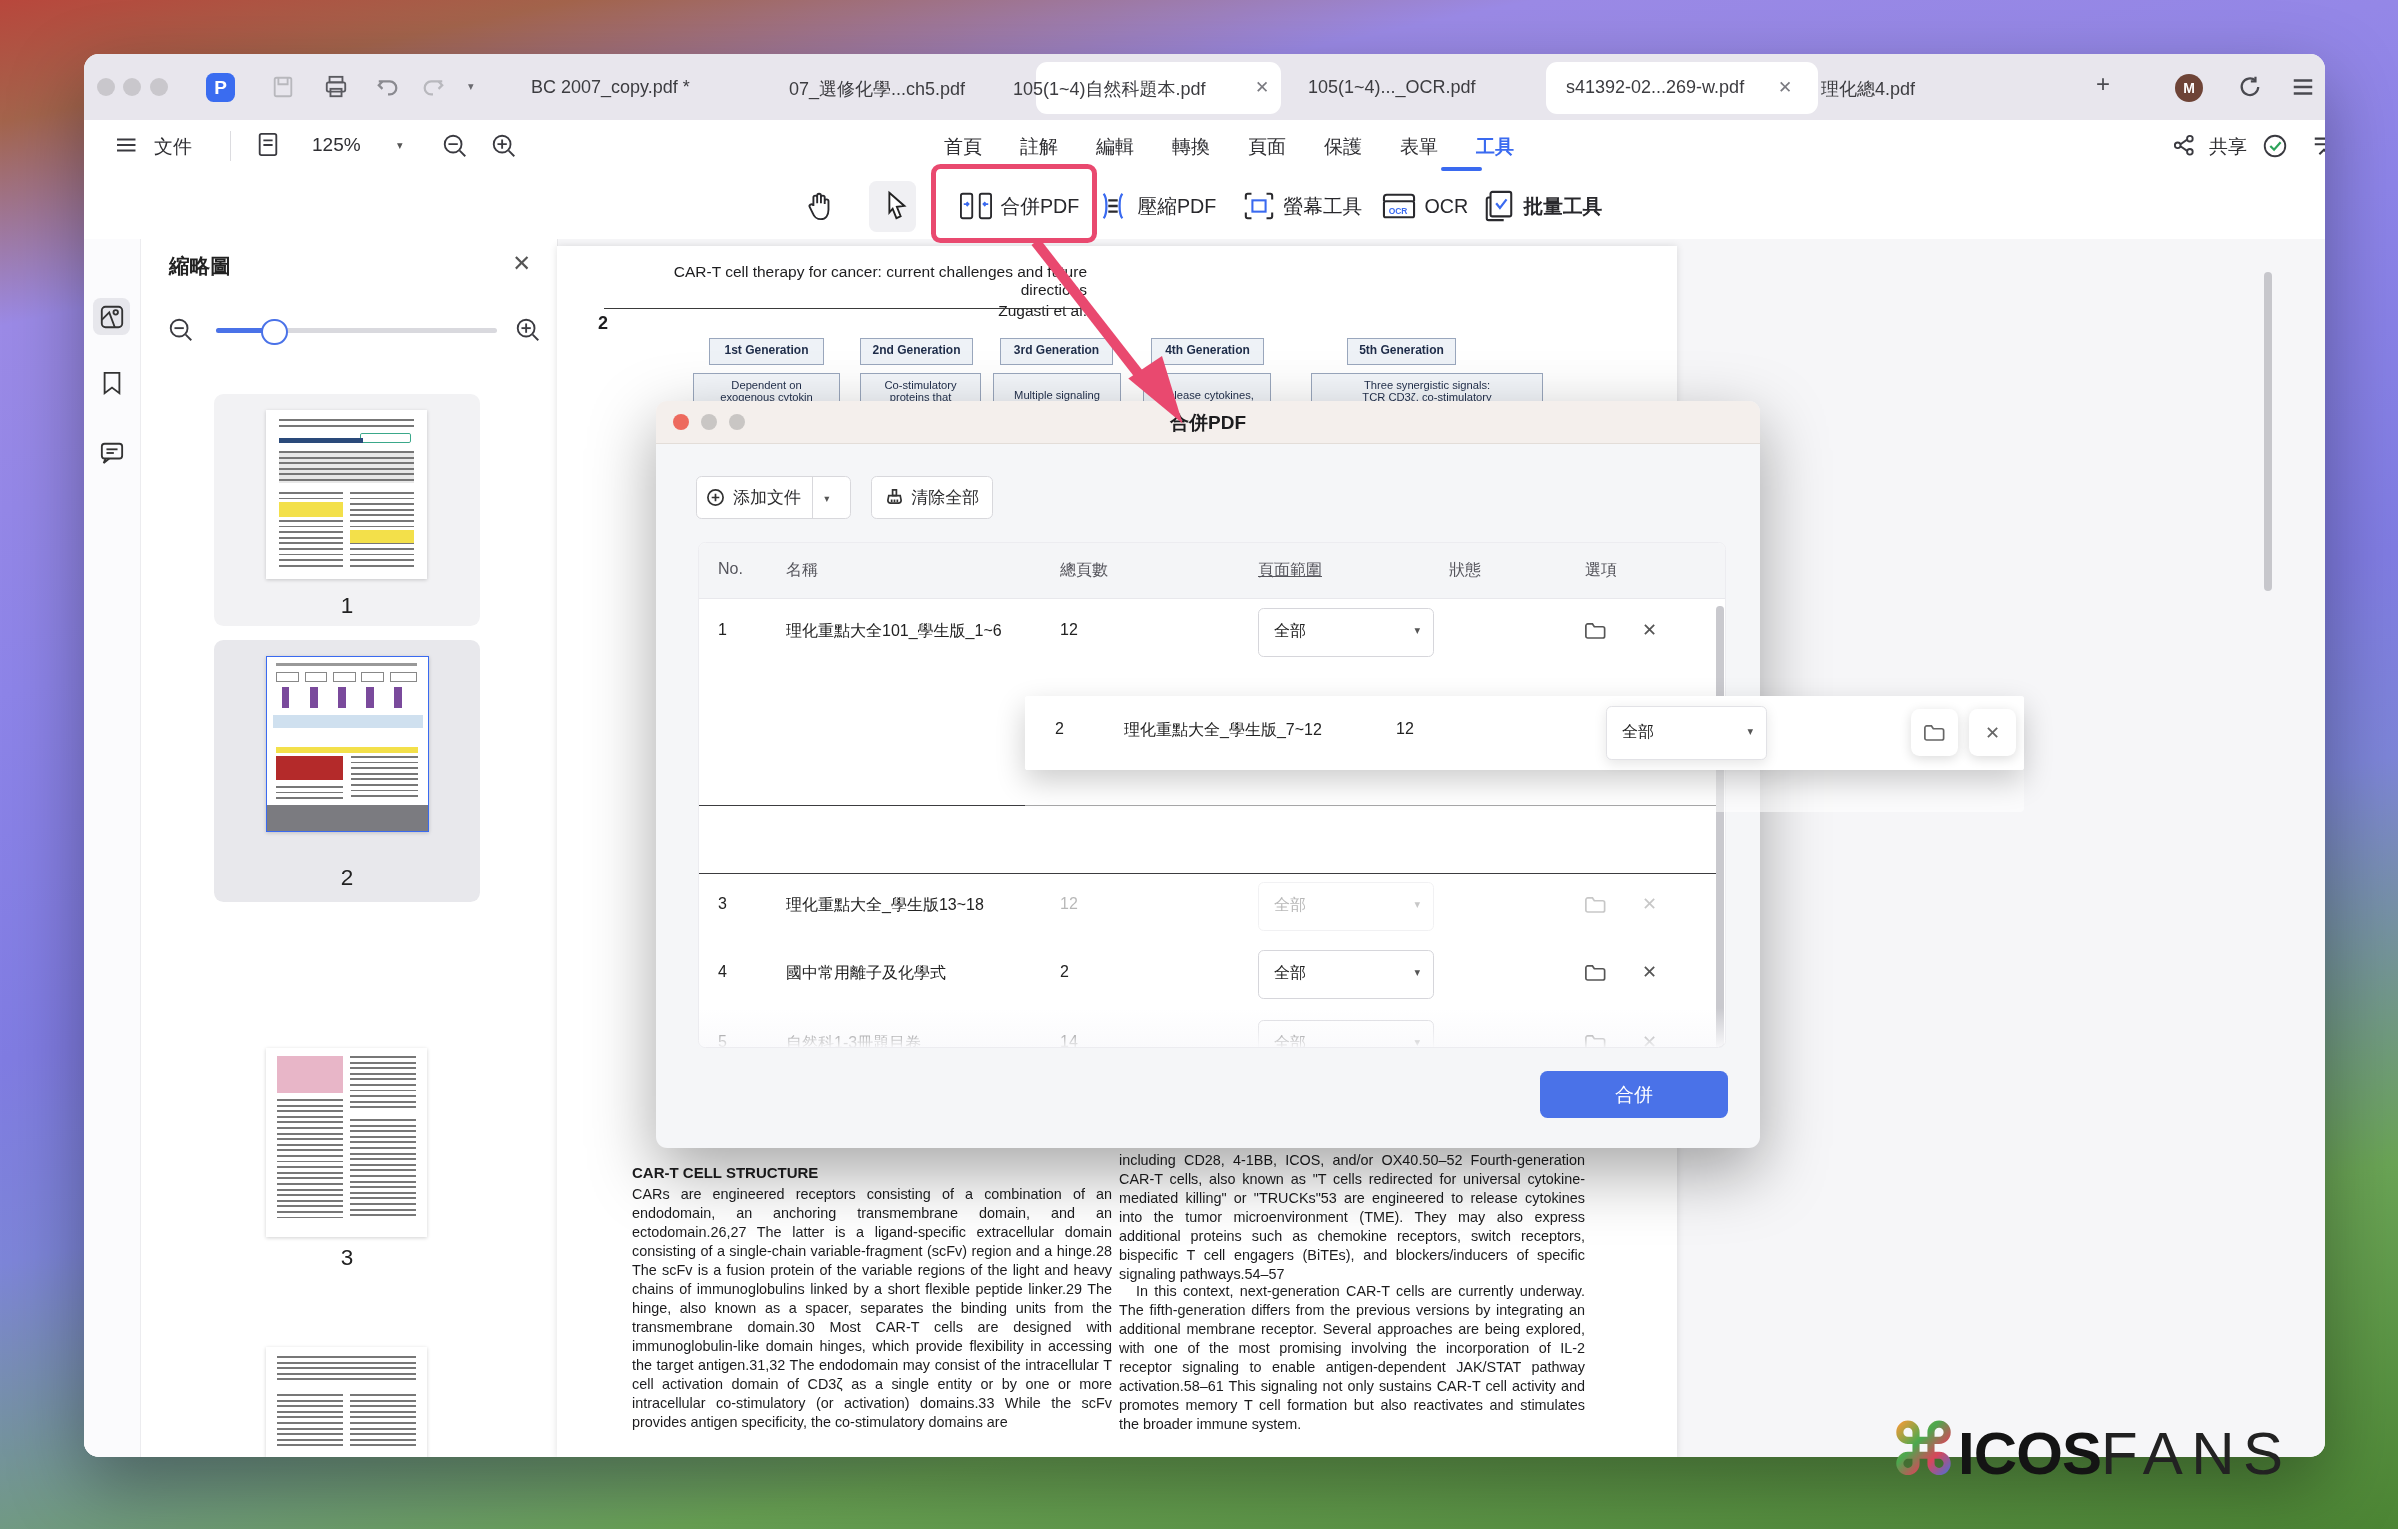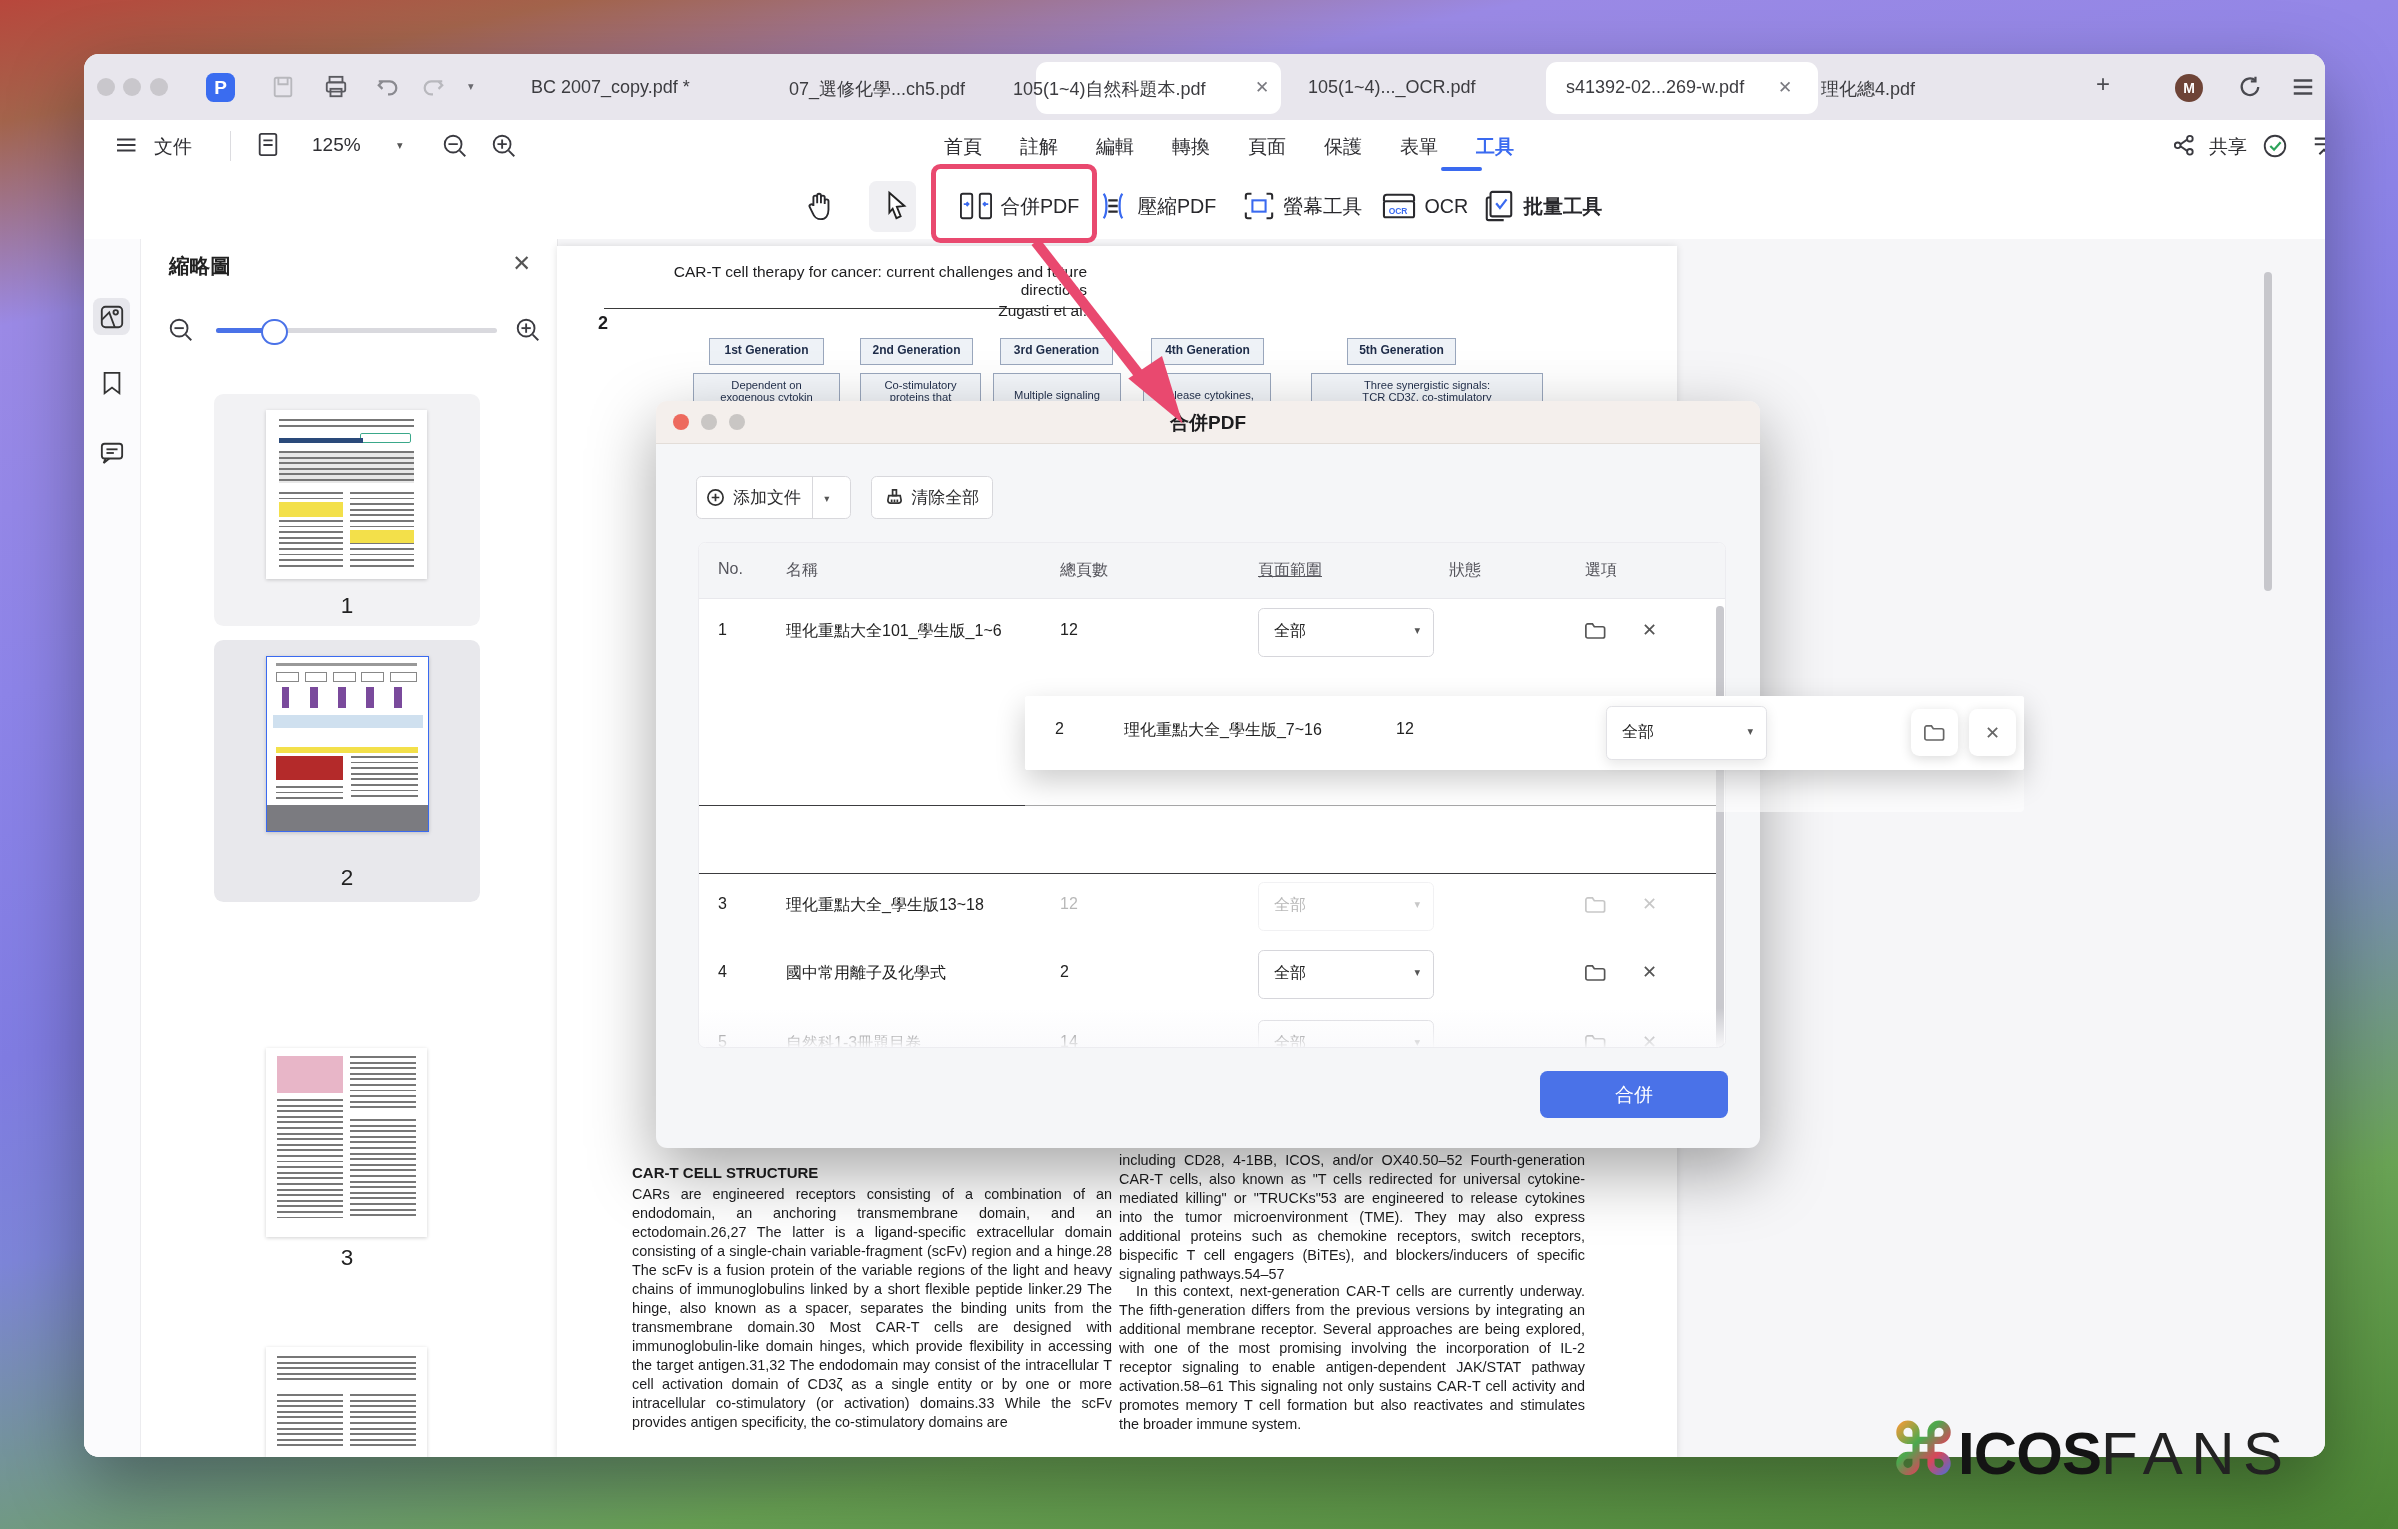--- a/index.html
+++ b/index.html
@@ -553,21 +553,21 @@
       <div id="tscroll"></div>
       <div id="tfade"></div>
     </div>
 
     <div id="mergebtn">合併</div>
   </div>
 
   <div id="floatlow"></div>
   <div id="floatrow">
     <span class="f-no">2</span>
-    <span class="f-name">理化重點大全_學生版_7~16</span>
+    <span class="f-name">理化重點大全_學生版_7~12</span>
     <span class="f-pages">12</span>
     <div class="f-range">
       <span style="position:absolute;left:15px;top:15px;font-size:16px;color:#222;">全部</span>
       <span style="position:absolute;right:13px;top:18px;font-size:11.2px;color:#555;">▾</span>
     </div>
     <div class="f-btn" style="left:886px;">
       <svg width="22.5" height="19" viewBox="0 0 24 20" fill="none" stroke="#666" stroke-width="1.8">
           <path d="M2 5a2 2 0 0 1 2-2h5l2 3h9a2 2 0 0 1 2 2v8a2 2 0 0 1-2 2H4a2 2 0 0 1-2-2z"></path>
         </svg>
     </div>

